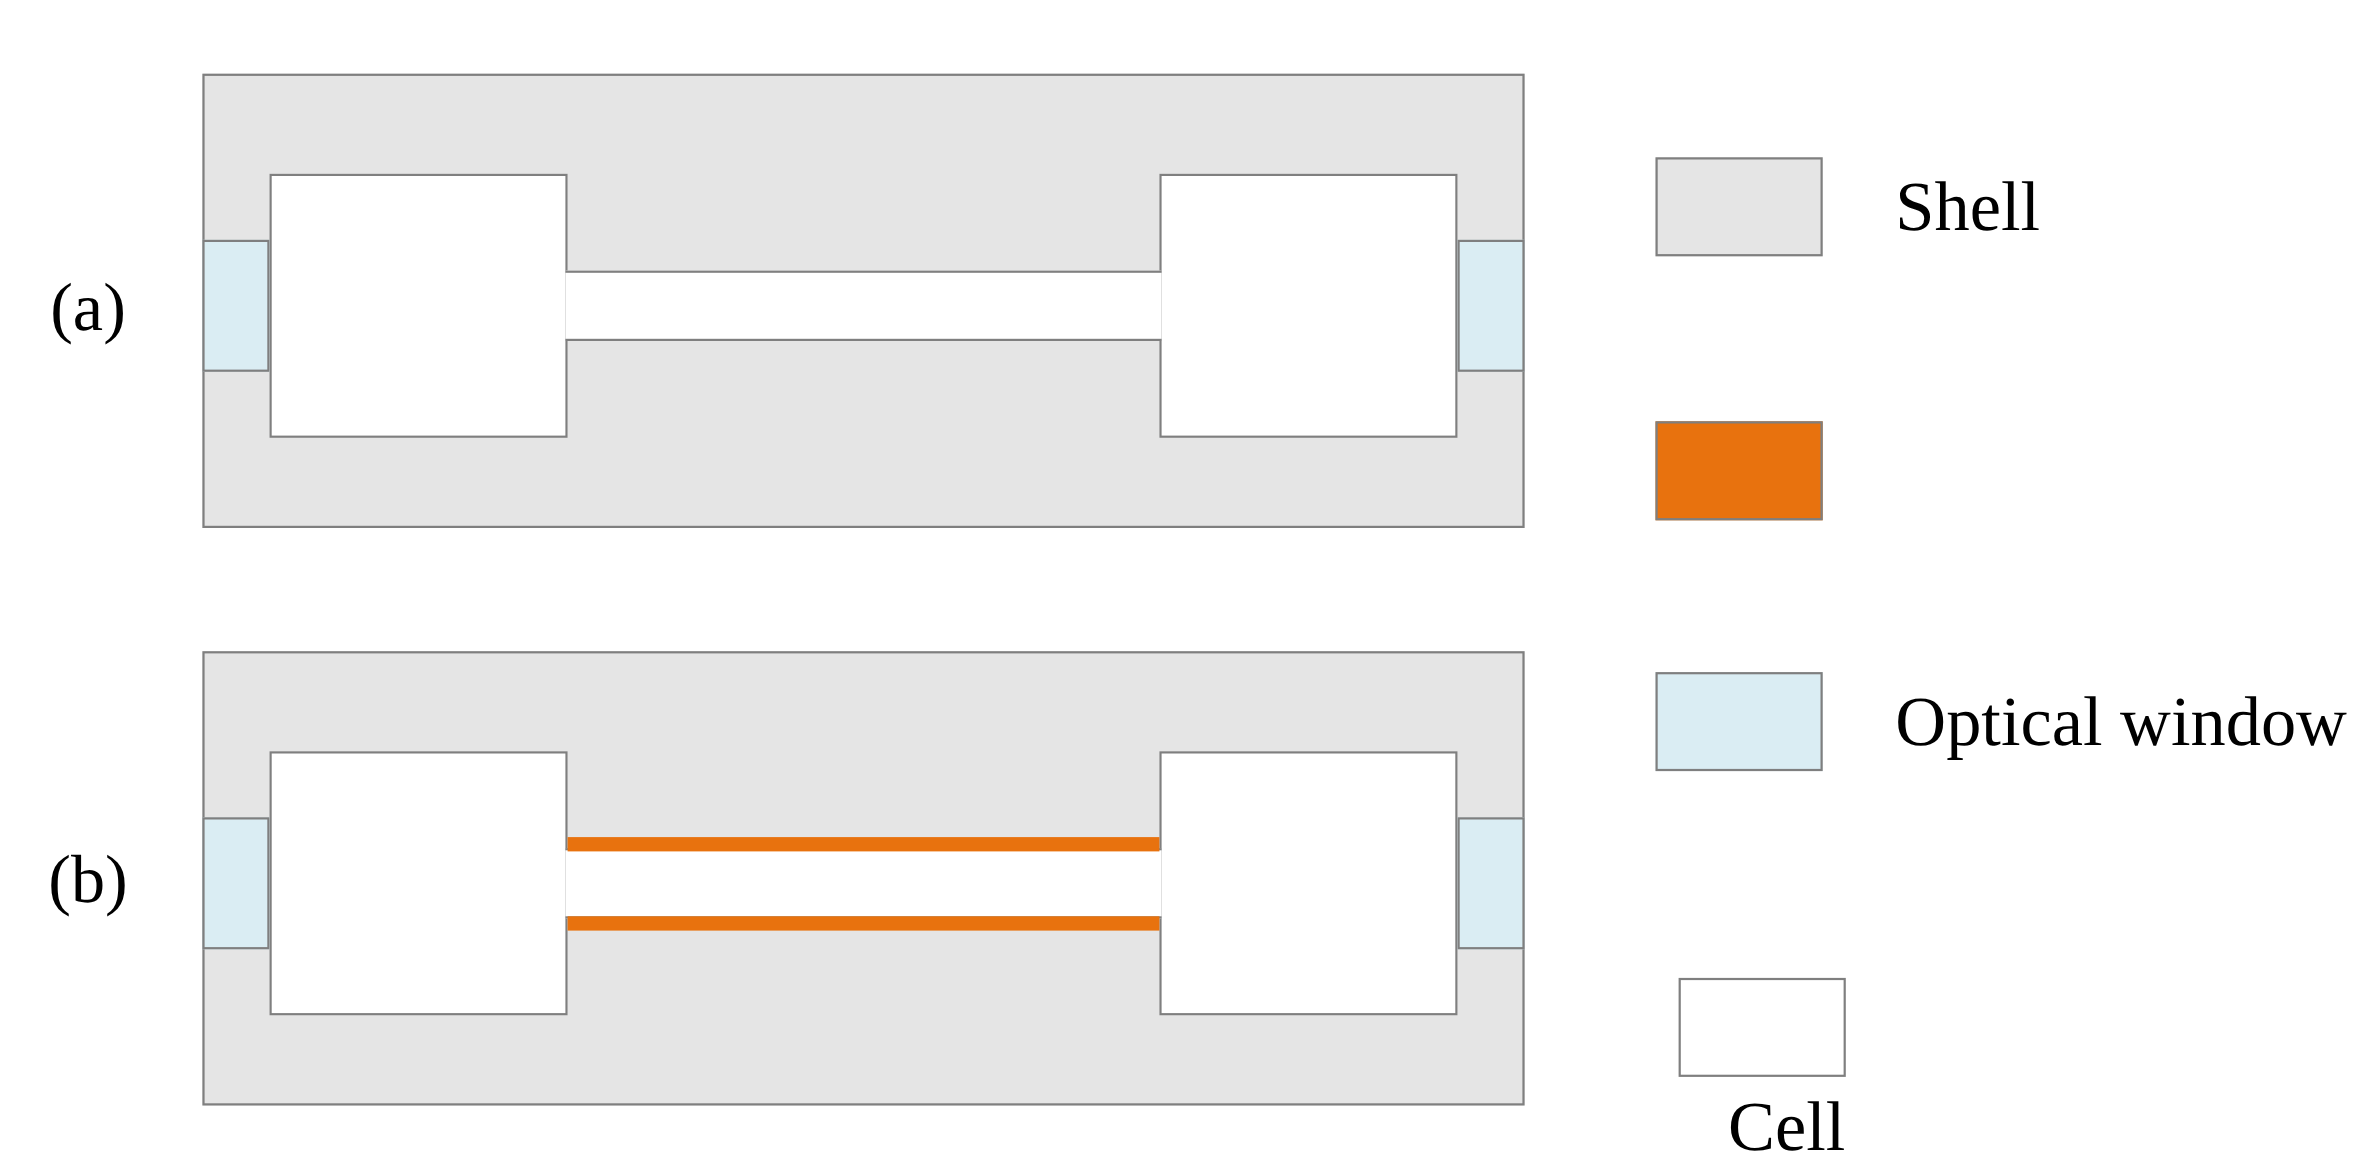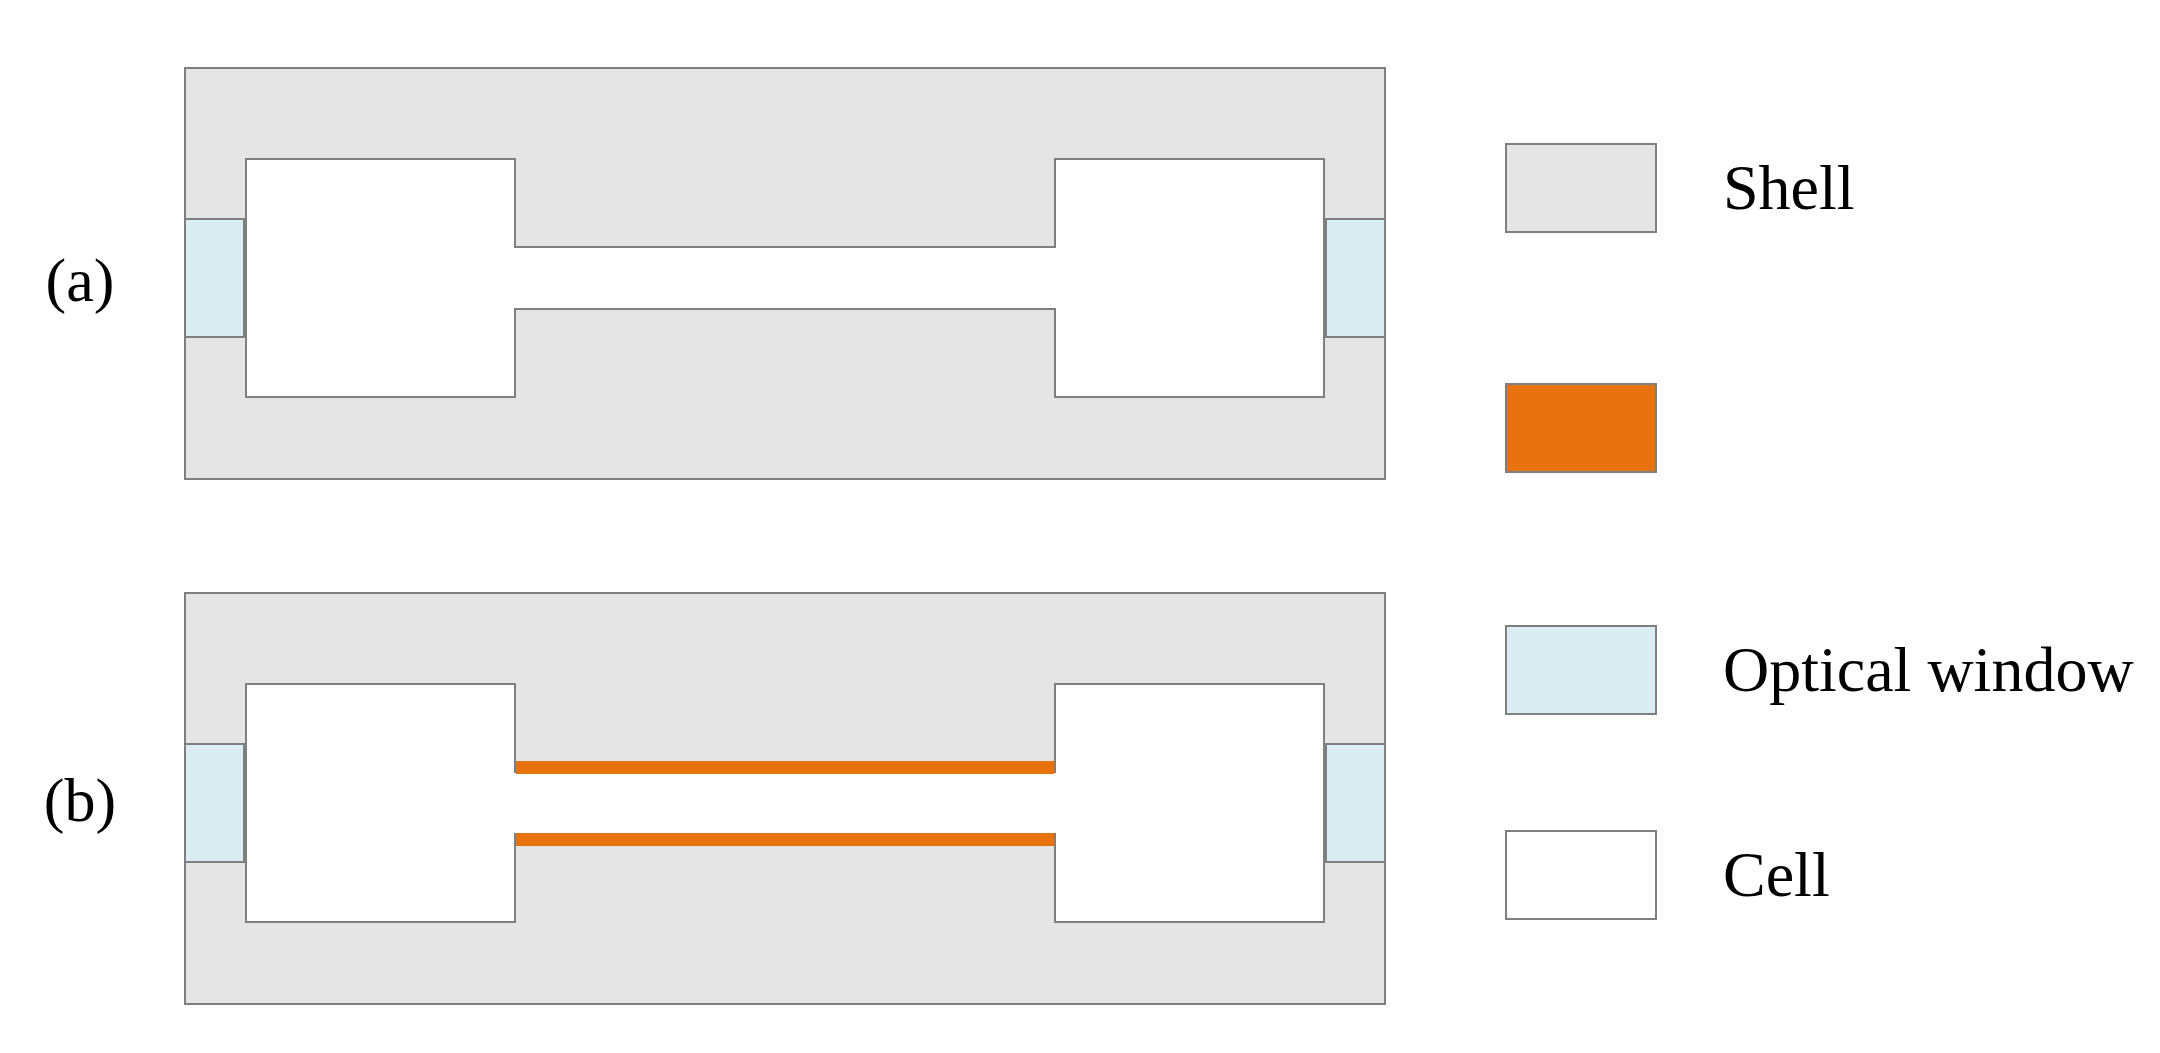--- a/index.html
+++ b/index.html
@@ -74,22 +74,22 @@
   
   .legend-row {
     position: absolute;
     left: 1505px;
     display: flex;
     align-items: flex-end;
     height: 90px;
   }
   .legend-row-shell   { top: 143px; }
   .legend-row-overlay { top: 383px; }
-  .legend-row-window  { top: 625px; }
-  .legend-row-cell    { top: 830px; }
+  .legend-row-window  { top: 611px; }
+  .legend-row-cell    { top: 889px; flex-direction: column; }
 
   .swatch {
     width: 152px; height: 90px;
     border: 2px solid var(--border, #7F7F7F);
     flex: 0 0 auto;
   }
   .swatch-shell   { background: var(--shell, #E5E5E5); }
   .swatch-overlay { background: var(--overlay, #E8720E); }
   .swatch-window  { background: var(--optical-window, #DAEDF3); }
   .swatch-cell    { background: var(--cell, #FFFFFF); }

